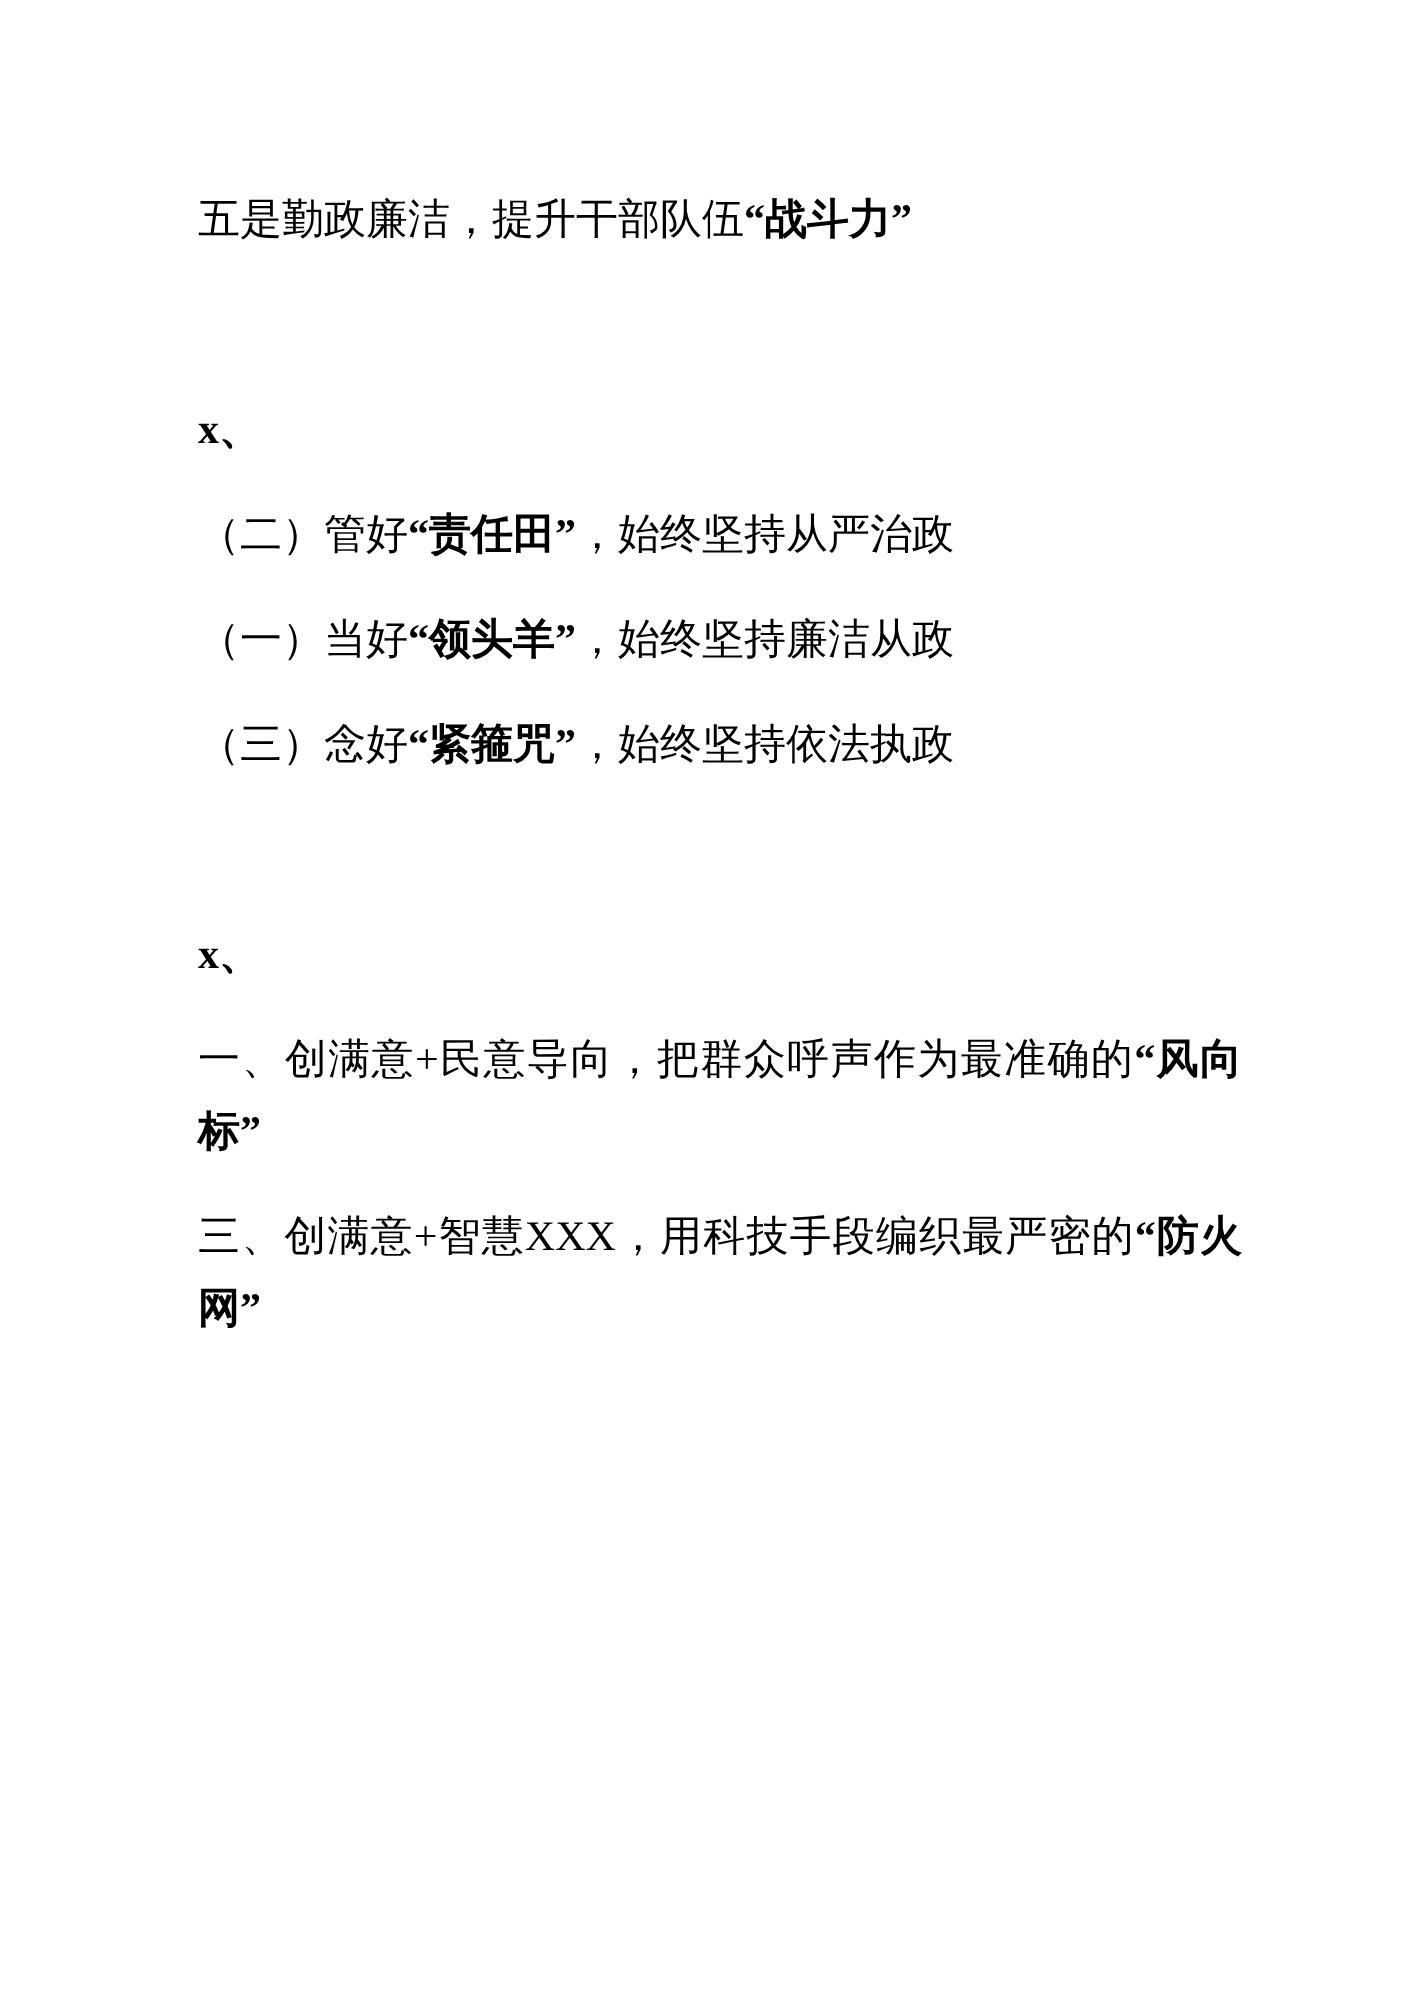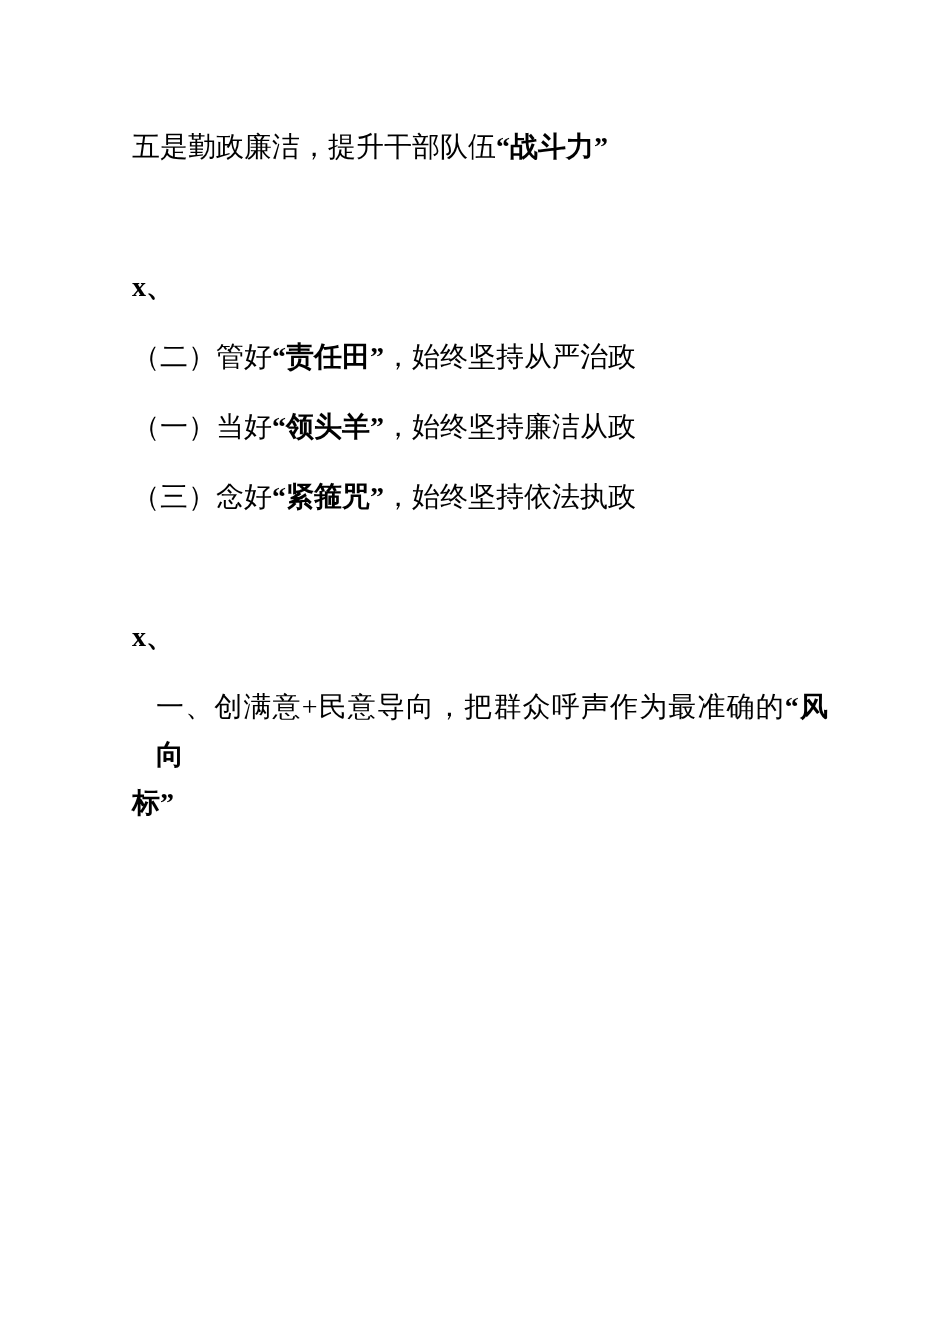--- a/index.html
+++ b/index.html
@@ -29,21 +29,20 @@
   .line {
     font-family: "Liberation Serif", "DejaVu Serif", serif;
     font-size: 28px;
     line-height: 48px;
     color: #000000;
     text-align: left;
   }
   .line.just {
     text-align: justify;
     text-align-last: justify;
-    margin-left: 24px;
   }
   .run { font-weight: normal; }
   .run.bold { font-weight: bold; }
 </style>
 </head>
 <body>
 
 <div class="page">
   <div class="content">
       <div class="para">
@@ -63,14 +62,18 @@
         <div class="line"><span class="run">（三）念好</span><span class="run bold">“紧箍咒”</span><span class="run">，始终坚持依法执政</span></div>
       </div>
       <div class="para empty"></div>
       <div class="para">
         <div class="line"><span class="run bold">x、</span></div>
       </div>
       <div class="para">
         <div class="line just"><span class="run">一、创满意+民意导向，把群众呼声作为最准确的</span><span class="run bold">“风向</span></div>
         <div class="line"><span class="run bold">标”</span></div>
       </div>
+      <div class="para">
+        <div class="line just"><span class="run">三、创满意+智慧XXX，用科技手段编织最严密的</span><span class="run bold">“防火</span></div>
+        <div class="line"><span class="run bold">网”</span></div>
+      </div>
     </div>
 </div>
 
 </body></html>

